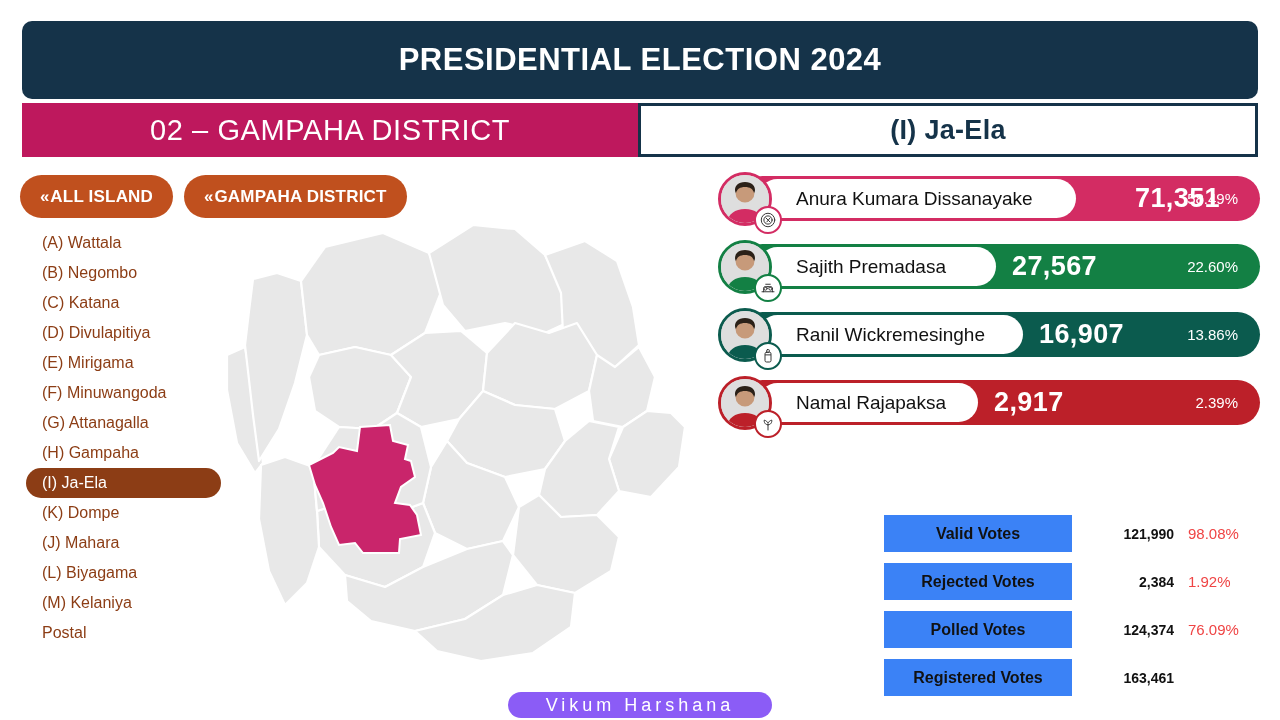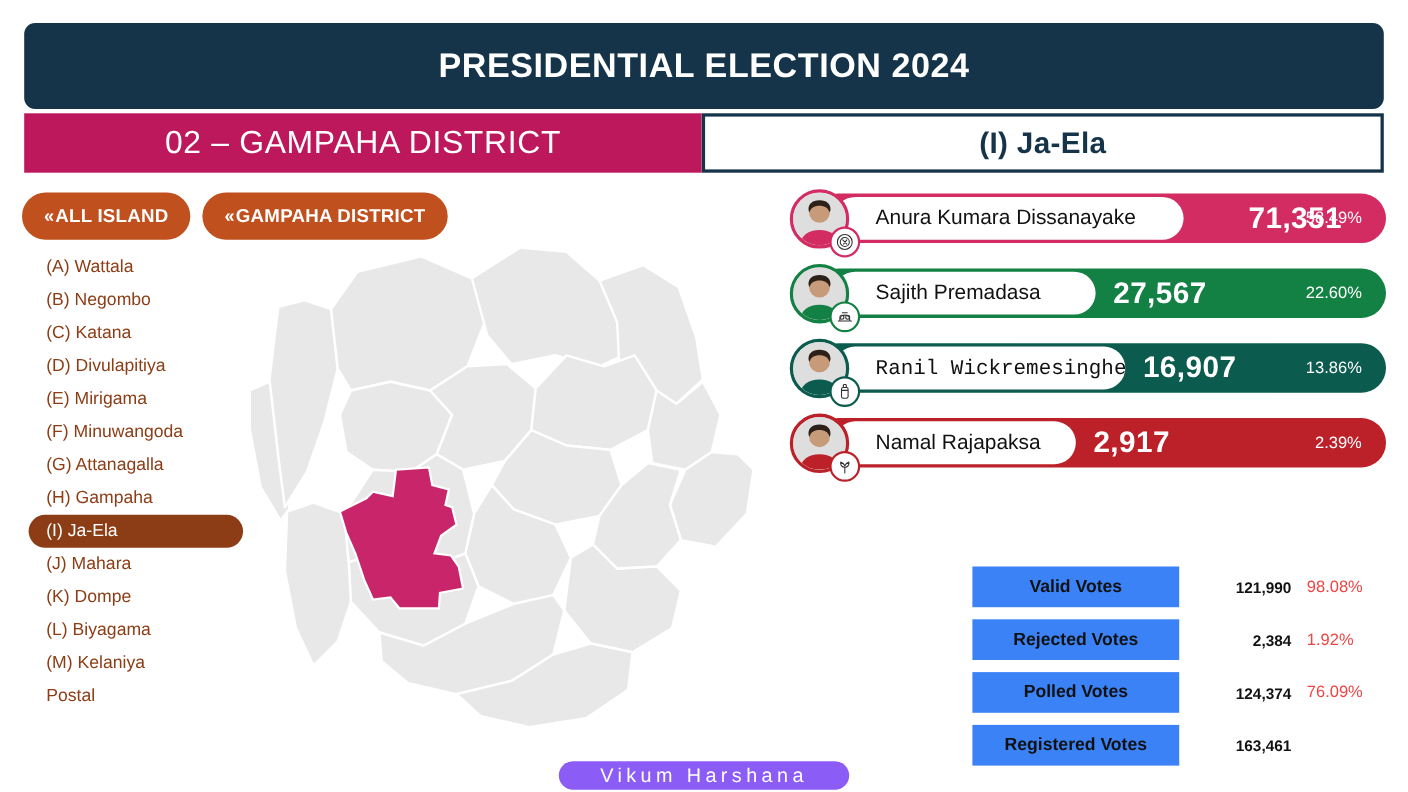--- a/index.html
+++ b/index.html
@@ -209,22 +209,22 @@
   <ul class="division-list" id="division-list">
       <li class="">(A) Wattala</li>
       <li class="">(B) Negombo</li>
       <li class="">(C) Katana</li>
       <li class="">(D) Divulapitiya</li>
       <li class="">(E) Mirigama</li>
       <li class="">(F) Minuwangoda</li>
       <li class="">(G) Attanagalla</li>
       <li class="">(H) Gampaha</li>
       <li class="selected">(I) Ja-Ela</li>
+      <li class="">(K) Dompe</li>
       <li class="">(J) Mahara</li>
-      <li class="">(K) Dompe</li>
       <li class="">(L) Biyagama</li>
       <li class="">(M) Kelaniya</li>
       <li class="postal">Postal</li>
     </ul>
 
   <div class="map-wrap">
     <svg viewBox="0 0 470 470" xmlns="http://www.w3.org/2000/svg">
       <g fill="#E8E8E8" stroke="#ffffff" stroke-width="2.2" stroke-linejoin="round">
         <path d="M12,140 L30,132 L42,200 L48,248 L40,258 L22,228 L12,175 Z"></path>
         <path d="M38,64 L62,58 L86,66 L92,120 L80,168 L64,214 L44,246 L38,200 L30,130 L34,96 Z"></path>
@@ -292,21 +292,21 @@
           <svg viewBox="0 0 24 24">
             <path d="M4 17 h16 M6 17 v-2 a6 5 0 0 1 12 0 v2" fill="none" stroke="#333" stroke-width="1.3" stroke-linecap="round" stroke-linejoin="round"></path>
             <circle cx="8.5" cy="12.5" r="2.4" fill="none" stroke="#333" stroke-width="1.3" stroke-linecap="round" stroke-linejoin="round"></circle>
             <circle cx="15.5" cy="12.5" r="2.4" fill="none" stroke="#333" stroke-width="1.3" stroke-linecap="round" stroke-linejoin="round"></circle>
             <path d="M9 7 h6" fill="none" stroke="#333" stroke-width="1.3" stroke-linecap="round" stroke-linejoin="round"></path>
           </svg>
         </div>
       </div>
       <div class="bar-row">
         <div class="bar-fill" style="background: rgb(11, 91, 78);"></div>
-        <div class="name-pill" style="width: 265px; font-family: Liberation Mono, monospace;">Ranil Wickremesinghe</div>
+        <div class="name-pill" style="width: 265px;">Ranil Wickremesinghe</div>
         <div class="votes" style="left: 321px;">16,907</div>
         <div class="pct">13.86%</div>
         <div class="avatar" style="border-color: rgb(11, 91, 78);">
           <svg viewBox="0 0 48 48">
             <rect width="48" height="48" fill="#dedede"></rect>
             <circle cx="24" cy="18" r="9.5" fill="#c79a7a"></circle>
             <path d="M24 7 c7 0 10 4 10 8 0 2-1 3-1 3 -1-4-4-6-9-6 -5 0-8 2-9 6 0 0-1-1-1-3 0-4 3-8 10-8 z" fill="#2b2118"></path>
             <path d="M6 48 c1-9 8-14 18-14 s17 5 18 14 z" fill="#0B5B4E"></path>
           </svg>
         </div>

